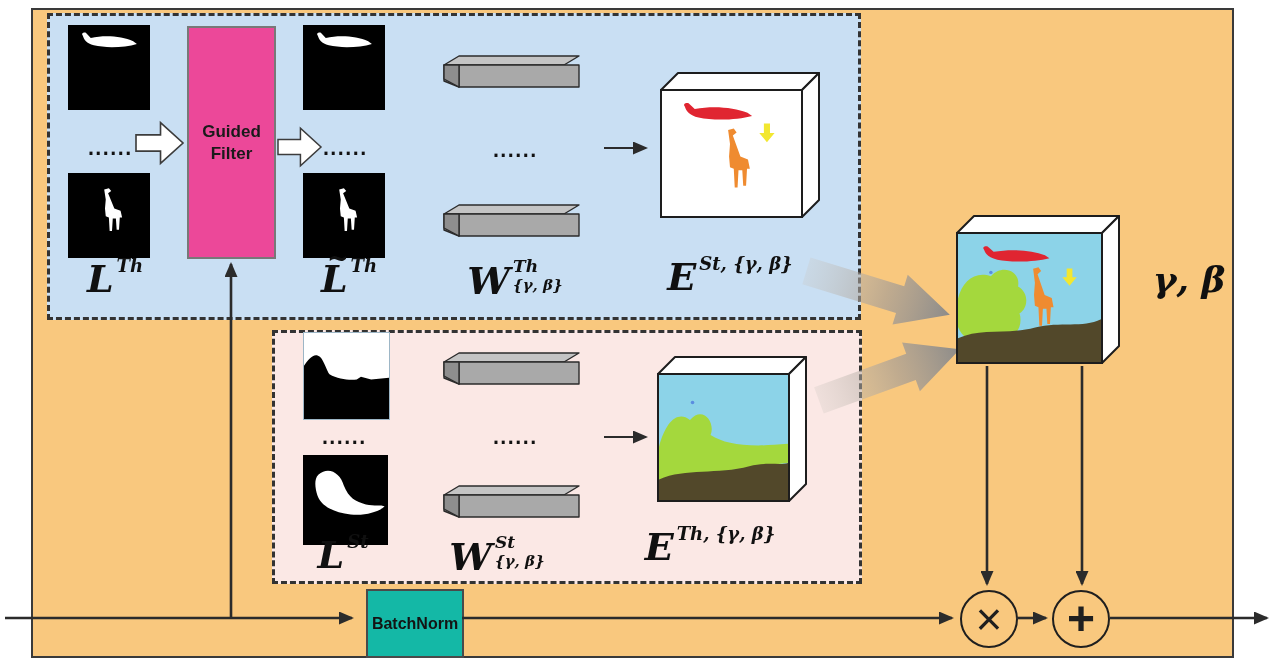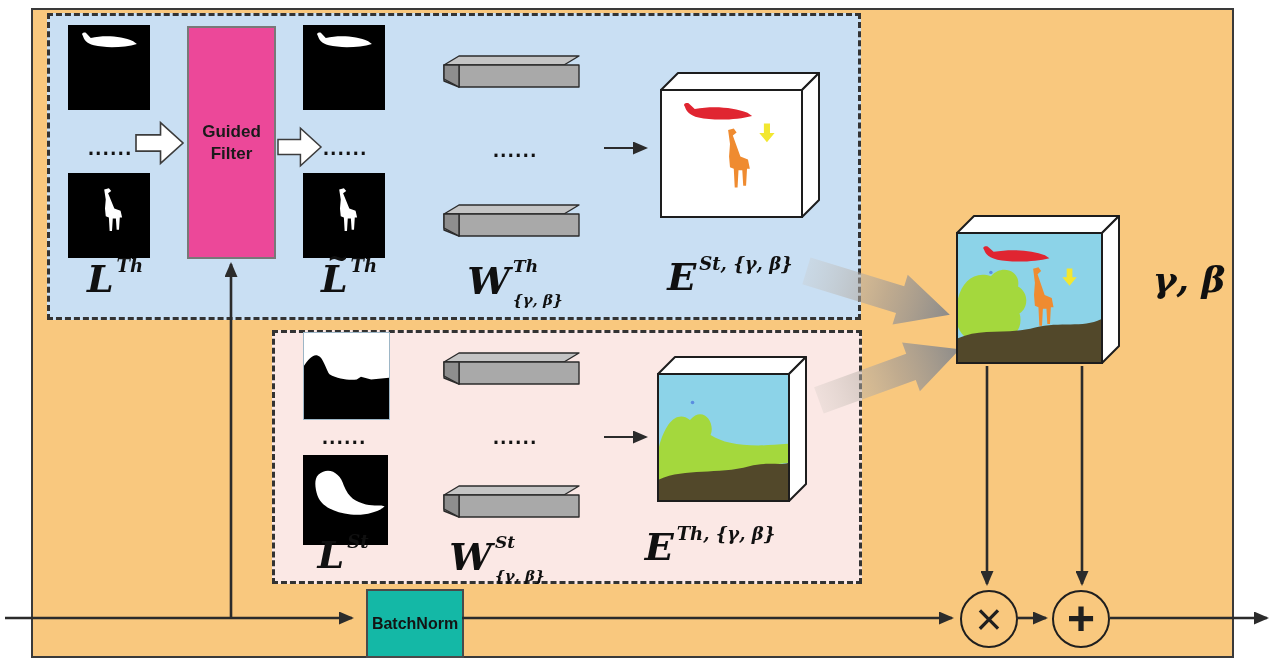--- a/index.html
+++ b/index.html
@@ -23,21 +23,21 @@
   .dots{font-family:"DejaVu Sans",sans-serif;font-weight:bold;font-size:17px;letter-spacing:1px;color:#111;
         width:56px;text-align:center;}
   
   .math{font-family:"DejaVu Serif",serif;font-style:italic;font-weight:bold;color:#101010;
         display:flex;align-items:flex-start;justify-content:center;white-space:nowrap;}
   .math .base{font-size:38px;line-height:1;position:relative;}
   .math .accent{position:absolute;left:6px;top:-15px;font-size:26px;font-style:normal;}
   .math .sup{font-size:18px;position:relative;top:-5px;margin-left:3px;}
   .math .scripts{display:inline-flex;flex-direction:column;align-items:flex-start;margin-left:3px;transform:translateY(-4px);}
   .math .s-sup{font-size:17px;line-height:1;}
-  .math .s-sub{font-size:15px;line-height:1;margin-top:18px;}
+  .math .s-sub{font-size:15px;line-height:1;margin-top:3px;}
   #gamma-beta{left:1134px;top:258px;width:110px;font-family:"DejaVu Serif",serif;font-style:italic;
               font-weight:bold;font-size:36px;color:#101010;text-align:center;}
   
   #batchnorm{left:366px;top:589px;width:94px;height:65px;background:#14b8a6;border:2px solid #4a4a4a;
              display:flex;align-items:center;justify-content:center;font-size:16px;font-weight:bold;color:#141414;}
   .op-circle{width:54px;height:54px;border:2.5px solid #1f1f1f;border-radius:50%;
              display:flex;align-items:center;justify-content:center;color:#1f1f1f;}
   #times-circle{left:960px;top:590px;font-size:46px;font-weight:normal;line-height:0;}
   #plus-circle{left:1052px;top:590px;font-size:48px;font-weight:bold;line-height:0;}
   svg.piece{position:absolute;overflow:visible;}

